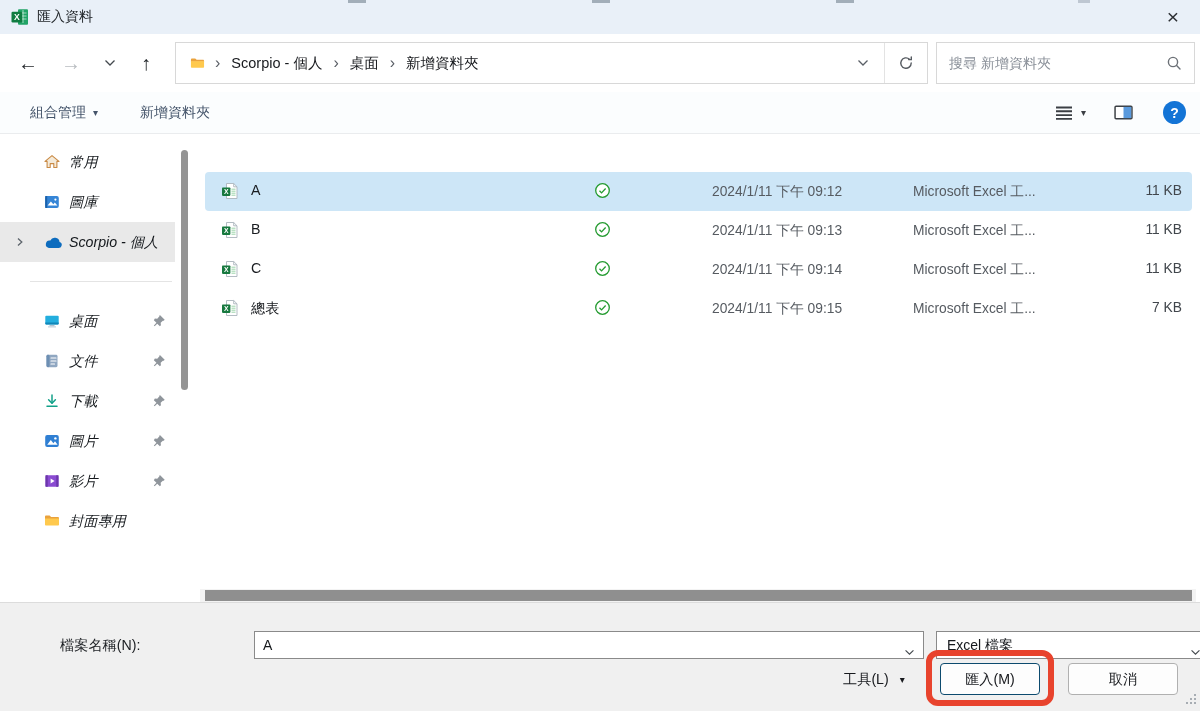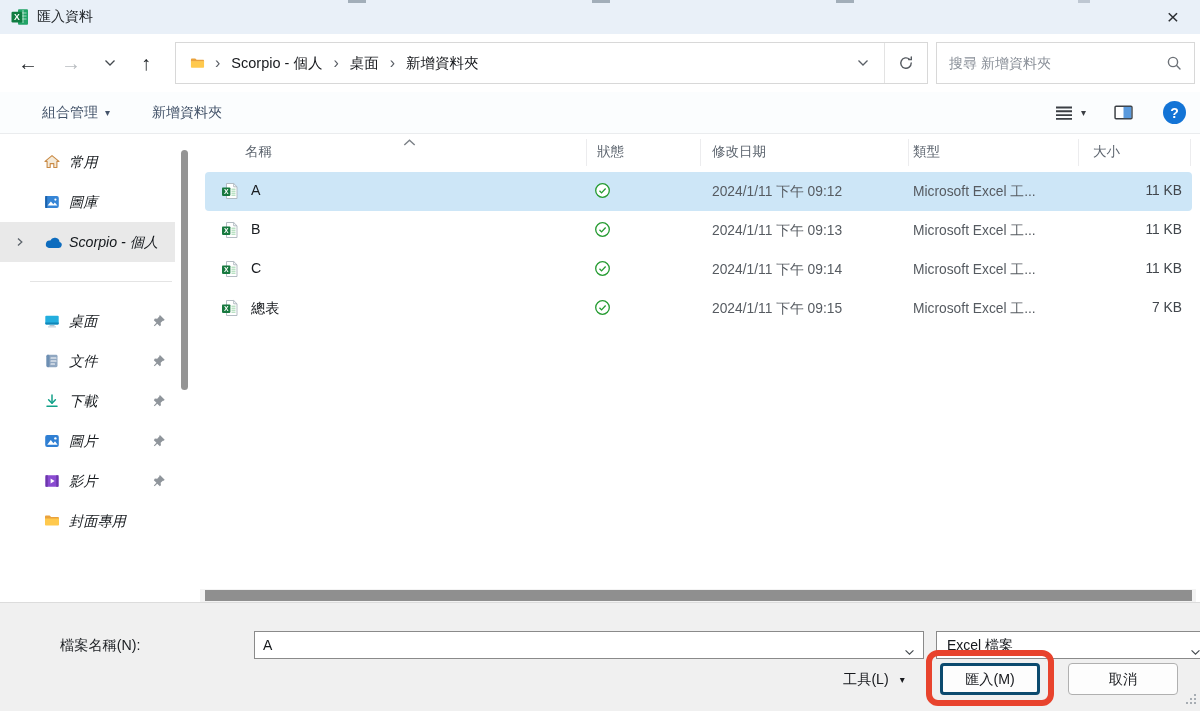--- a/index.html
+++ b/index.html
@@ -28,21 +28,21 @@
              background:#fff;box-sizing:border-box;display:flex;align-items:center;}
   .searchbox input{flex:1;border:0;outline:0;font-family:"Liberation Sans",sans-serif;font-size:14px;
                    padding:0 6px 0 12px;color:#222;background:transparent;}
   .searchbox input::placeholder{color:#8a9099;}
   .mag{margin-right:12px;display:flex;}
   
   .toolbar{position:absolute;top:92px;left:0;right:0;height:42px;background:#fbfdfe;
            border-bottom:1px solid #eaecee;box-sizing:border-box;display:flex;align-items:center;
            color:#44546a;font-size:14px;}
   .tbtn{display:flex;align-items:center;gap:7px;cursor:pointer;}
-  .tb-organize{margin-left:42px;}
+  .tb-organize{margin-left:30px;}
   .tb-newfolder{margin-left:42px;}
   .caret{font-size:10px;color:#44546a;}
   .tb-right{position:absolute;right:14px;display:flex;align-items:center;gap:0;}
   .viewbtn{display:flex;align-items:center;justify-content:center;padding:0 8px;height:30px;cursor:pointer;}
   .helpbtn{width:23px;height:23px;border-radius:50%;background:#1374d6;color:#fff;font-size:14px;
            font-weight:bold;display:flex;align-items:center;justify-content:center;margin-left:22px;cursor:pointer;}
   
   .sidebar{position:absolute;top:134px;left:0;width:196px;height:468px;overflow:hidden;background:#fff;}
   .sidebar ul{list-style:none;margin:0;padding:8px 0 0 0;}
   .sidebar li.item{position:relative;height:40px;display:flex;align-items:center;padding-left:44px;
@@ -80,21 +80,21 @@
   .fn-combo input{width:100%;height:100%;border:0;outline:0;box-sizing:border-box;
                   font-family:"Liberation Sans",sans-serif;font-size:14px;padding:0 26px 0 8px;color:#15181c;}
   .combo .cchev{position:absolute;right:8px;top:10px;}
   .ft-combo{left:936px;top:28px;width:274px;height:28px;cursor:pointer;}
   .ft-combo .ftxt{display:block;line-height:26px;padding-left:10px;font-size:14px;color:#15181c;}
   .tools{position:absolute;left:843px;top:60px;height:32px;display:flex;align-items:center;gap:11px;
          font-size:14.2px;color:#17191d;cursor:pointer;}
   .tools .tcaret{font-size:10px;color:#17191d;}
   .btn{position:absolute;top:60px;height:32px;border-radius:4px;background:#fdfdfd;font-size:14.2px;
        color:#17191d;display:flex;align-items:center;justify-content:center;cursor:pointer;box-sizing:border-box;}
-  .btn-import{left:940px;width:100px;border:3px solid #0c4a6e;}
+  .btn-import{left:940px;width:100px;border:1px solid #0c4a6e;}
   .btn-cancel{left:1068px;width:110px;border:1px solid #b0b0b0;}
   .redbox{position:absolute;left:926px;top:47px;width:128px;height:56px;border:6px solid #e8432d;
           border-radius:12px;pointer-events:none;box-sizing:border-box;}
   .grip{position:absolute;right:3px;bottom:2px;}
 </style>
 </head>
 <body>
 
 <div class="app">
 
@@ -313,37 +313,20 @@
             <path d="M1 5.6h14v5.8c0 .7-.5 1.2-1.2 1.2H2.2c-.7 0-1.2-.5-1.2-1.2z" fill="#ffc94d"></path>
           </svg>
         </span>
         <span class="lbl">封面專用</span>
       </li>
     </ul>
     <div class="vscroll"></div>
   </aside>
 
   <section class="filearea">
-    <div class="fheader">
-      <span class="sortchev">
-        <svg width="13" height="7" viewBox="0 0 10 5" fill="none" stroke="#7c8187" stroke-width="1.1">
-            <path d="M1 4.5 5 .8 9 4.5"></path>
-          </svg>
-      </span>
-      <span class="hcol" style="left:49px;">名稱</span>
-      <span class="hcol" style="left:401px;">狀態</span>
-      <span class="hcol" style="left:516px;">修改日期</span>
-      <span class="hcol" style="left:717px;">類型</span>
-      <span class="hcol" style="left:897px;">大小</span>
-      <span class="hsep" style="left:390px;"></span>
-      <span class="hsep" style="left:504px;"></span>
-      <span class="hsep" style="left:712px;"></span>
-      <span class="hsep" style="left:882px;"></span>
-      <span class="hsep" style="left:994px;"></span>
-    </div>
     <div class="frows">
       <div class="frow sel">
         <span class="ficon">
           <svg width="18" height="18" viewBox="0 0 18 18">
             <path d="M5.5 1.5h7.2l3.3 3.3v11.7H5.5z" fill="#fff" stroke="#aab4bc" stroke-width=".9"></path>
             <path d="M12.7 1.5v3.3H16" fill="none" stroke="#aab4bc" stroke-width=".9"></path>
             <path d="M10.5 7.2h4M10.5 9.2h4M10.5 11.2h4M10.5 13.2h4" stroke="#8ecf9e" stroke-width=".9"></path>
             <rect x="1" y="5.5" width="8.4" height="8.4" rx=".8" fill="#17793f"></rect>
             <text x="5.2" y="12.1" font-size="6.8" font-weight="bold" fill="#fff" text-anchor="middle" font-family="Liberation Sans, sans-serif">X</text>
           </svg>

